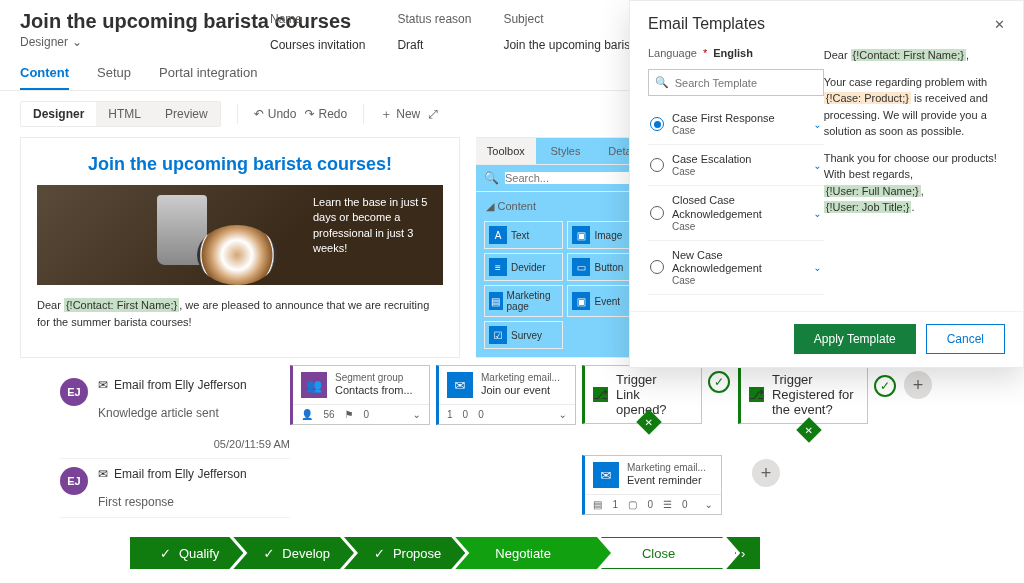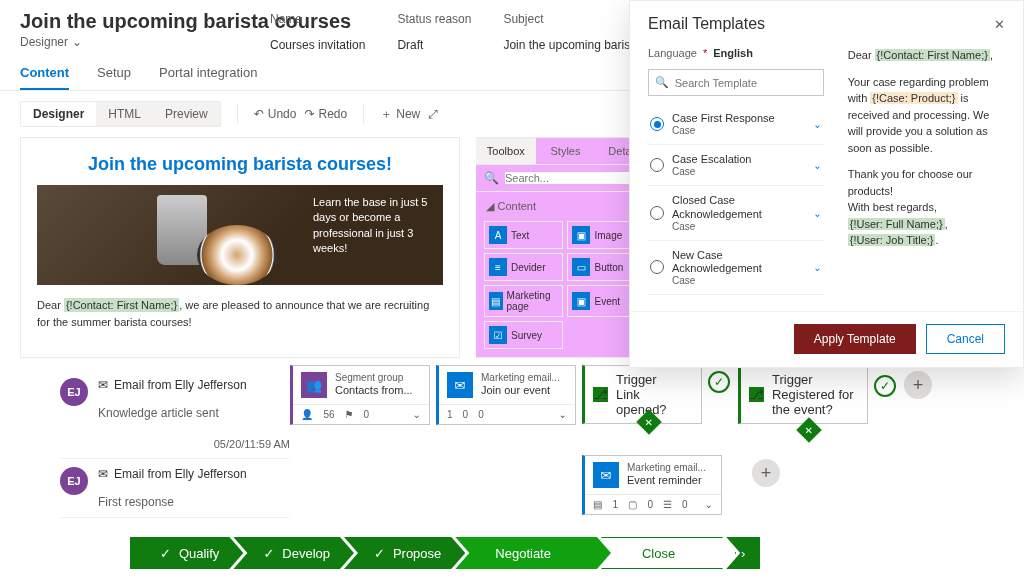--- a/index.html
+++ b/index.html
@@ -34,57 +34,57 @@
 .canvas-title{text-align:center;color:#0078d4;font-size:18px;font-weight:600;margin-bottom:10px}
 .canvas-img{position:relative;width:100%;height:100px;background:linear-gradient(135deg,#5a4a3a 0%,#3a2a1a 60%);display:flex;justify-content:flex-end;overflow:hidden}
 .latte{position:absolute;left:120px;top:10px;width:150px;height:100px}
 .cup{position:absolute;left:40px;top:30px;width:80px;height:60px;border-radius:50%;background:radial-gradient(circle at 50% 50%,#d4a574 0%,#fff 30%,#d4a574 50%,#8b5a2b 70%,#fff 72%,#333 75%)}
 .pitcher{position:absolute;left:0;top:0;width:50px;height:70px;background:linear-gradient(180deg,#ccc,#888);border-radius:4px 4px 8px 8px}
 .canvas-img-text{color:#fff;font-size:11px;padding:10px;width:140px;text-align:left;line-height:1.4;z-index:2}
 .canvas-body{font-size:11px;margin-top:12px;line-height:1.5}
 .token{background:#c7e0c7;padding:1px 2px}
 
 
-.toolbox{flex:0 0 175px;border:1px solid #edebe9;border-left:none;background:#f0abfc;font-size:12px}
+.toolbox{flex:0 0 175px;border:1px solid #edebe9;border-left:none;background:#7dd3fc;font-size:12px}
 .tbx-tabs{display:flex;border-bottom:1px solid #edebe9}
 .tbx-tab{flex:1;text-align:center;padding:7px 4px;font-size:11px;color:#605e5c}
 .tbx-tab.active{background:#f3f2f1;color:#323130}
 .tbx-search{display:flex;align-items:center;padding:6px 8px;border-bottom:1px solid #edebe9;gap:6px}
 .tbx-search input{border:none;outline:none;font-size:11px;flex:1}
 .tbx-section{padding:8px 10px;font-size:11px;color:#605e5c}
 .tbx-grid{display:grid;grid-template-columns:1fr 1fr;gap:4px;padding:0 8px 8px}
 .tbx-item{display:flex;align-items:center;gap:4px;border:1px solid #edebe9;padding:4px;font-size:10px}
 .tbx-icon{width:18px;height:18px;background:#0078d4;display:flex;align-items:center;justify-content:center;color:#fff;font-size:10px}
 .tbx-item.survey{grid-column:1/2}
 
 
 .modal{position:absolute;right:0;top:0;width:395px;height:368px;background:#fff;box-shadow:0 10px 30px rgba(0,0,0,.15);border:1px solid #edebe9;z-index:10}
 .modal-hdr{display:flex;justify-content:space-between;align-items:center;padding:14px 18px}
 .modal-title{font-size:16px;font-weight:400}
 .modal-close{cursor:pointer;color:#605e5c}
-.modal-body{display:flex;padding:0 18px 14px;gap:24px;height:264px}
+.modal-body{display:flex;padding:0 18px 14px;gap:0;height:264px}
 .modal-left{flex:0 0 150px}
 .lang-row{display:flex;align-items:center;gap:6px;font-size:11px;color:#605e5c;margin-bottom:10px}
 .lang-val{color:#323130;font-weight:600;cursor:pointer}
 .tmpl-search{border:1px solid #c8c6c4;padding:6px;display:flex;align-items:center;gap:6px;font-size:11px;margin-bottom:8px}
 .tmpl-search input{border:none;outline:none;font-size:11px;flex:1}
 .tmpl-list{display:flex;flex-direction:column}
 .tmpl-item{display:flex;align-items:center;gap:8px;padding:8px 2px;border-bottom:1px solid #f3f2f1;font-size:11px}
 .radio{width:14px;height:14px;border:1px solid #605e5c;border-radius:50%;display:flex;align-items:center;justify-content:center;flex-shrink:0}
 .radio.sel{border-color:#0078d4}
 .radio.sel::after{content:"";width:7px;height:7px;background:#0078d4;border-radius:50%}
 .tmpl-txt{flex:1}
 .tmpl-name{color:#323130;line-height:1.2}
 .tmpl-sub{color:#605e5c;font-size:10px}
 .chev{color:#0078d4;font-size:10px}
 .modal-right{flex:1;font-size:11px;line-height:1.5}
 .modal-right .tok{background:#c7e0c7;padding:0 2px}
 .modal-right .tok2{background:#fde7cc;padding:0 2px}
 .modal-ftr{display:flex;justify-content:flex-end;gap:10px;padding:12px 18px;border-top:1px solid #f3f2f1}
-.btn-primary{background:#7f1d1d;color:#fff;border:none;padding:7px 20px;font-size:12px;cursor:pointer}
+.btn-primary{background:#15803d;color:#fff;border:none;padding:7px 20px;font-size:12px;cursor:pointer}
 .btn-secondary{background:#fff;color:#0078d4;border:1px solid #0078d4;padding:7px 20px;font-size:12px;cursor:pointer}
 
 
 .feed{position:absolute;left:60px;top:370px;width:230px;background:#fff}
 .feed-item{display:flex;gap:10px;padding:8px 0;border-bottom:1px solid #f3f2f1}
 .avatar{width:28px;height:28px;border-radius:50%;background:#7b4397;color:#fff;display:flex;align-items:center;justify-content:center;font-size:11px;font-weight:600}
 .feed-body{flex:1}
 .feed-title{display:flex;align-items:center;gap:6px;font-size:12px}
 .feed-sub{color:#605e5c;font-size:12px;margin-top:14px}
 .feed-time{color:#605e5c;font-size:11px;text-align:right;margin-top:18px}

